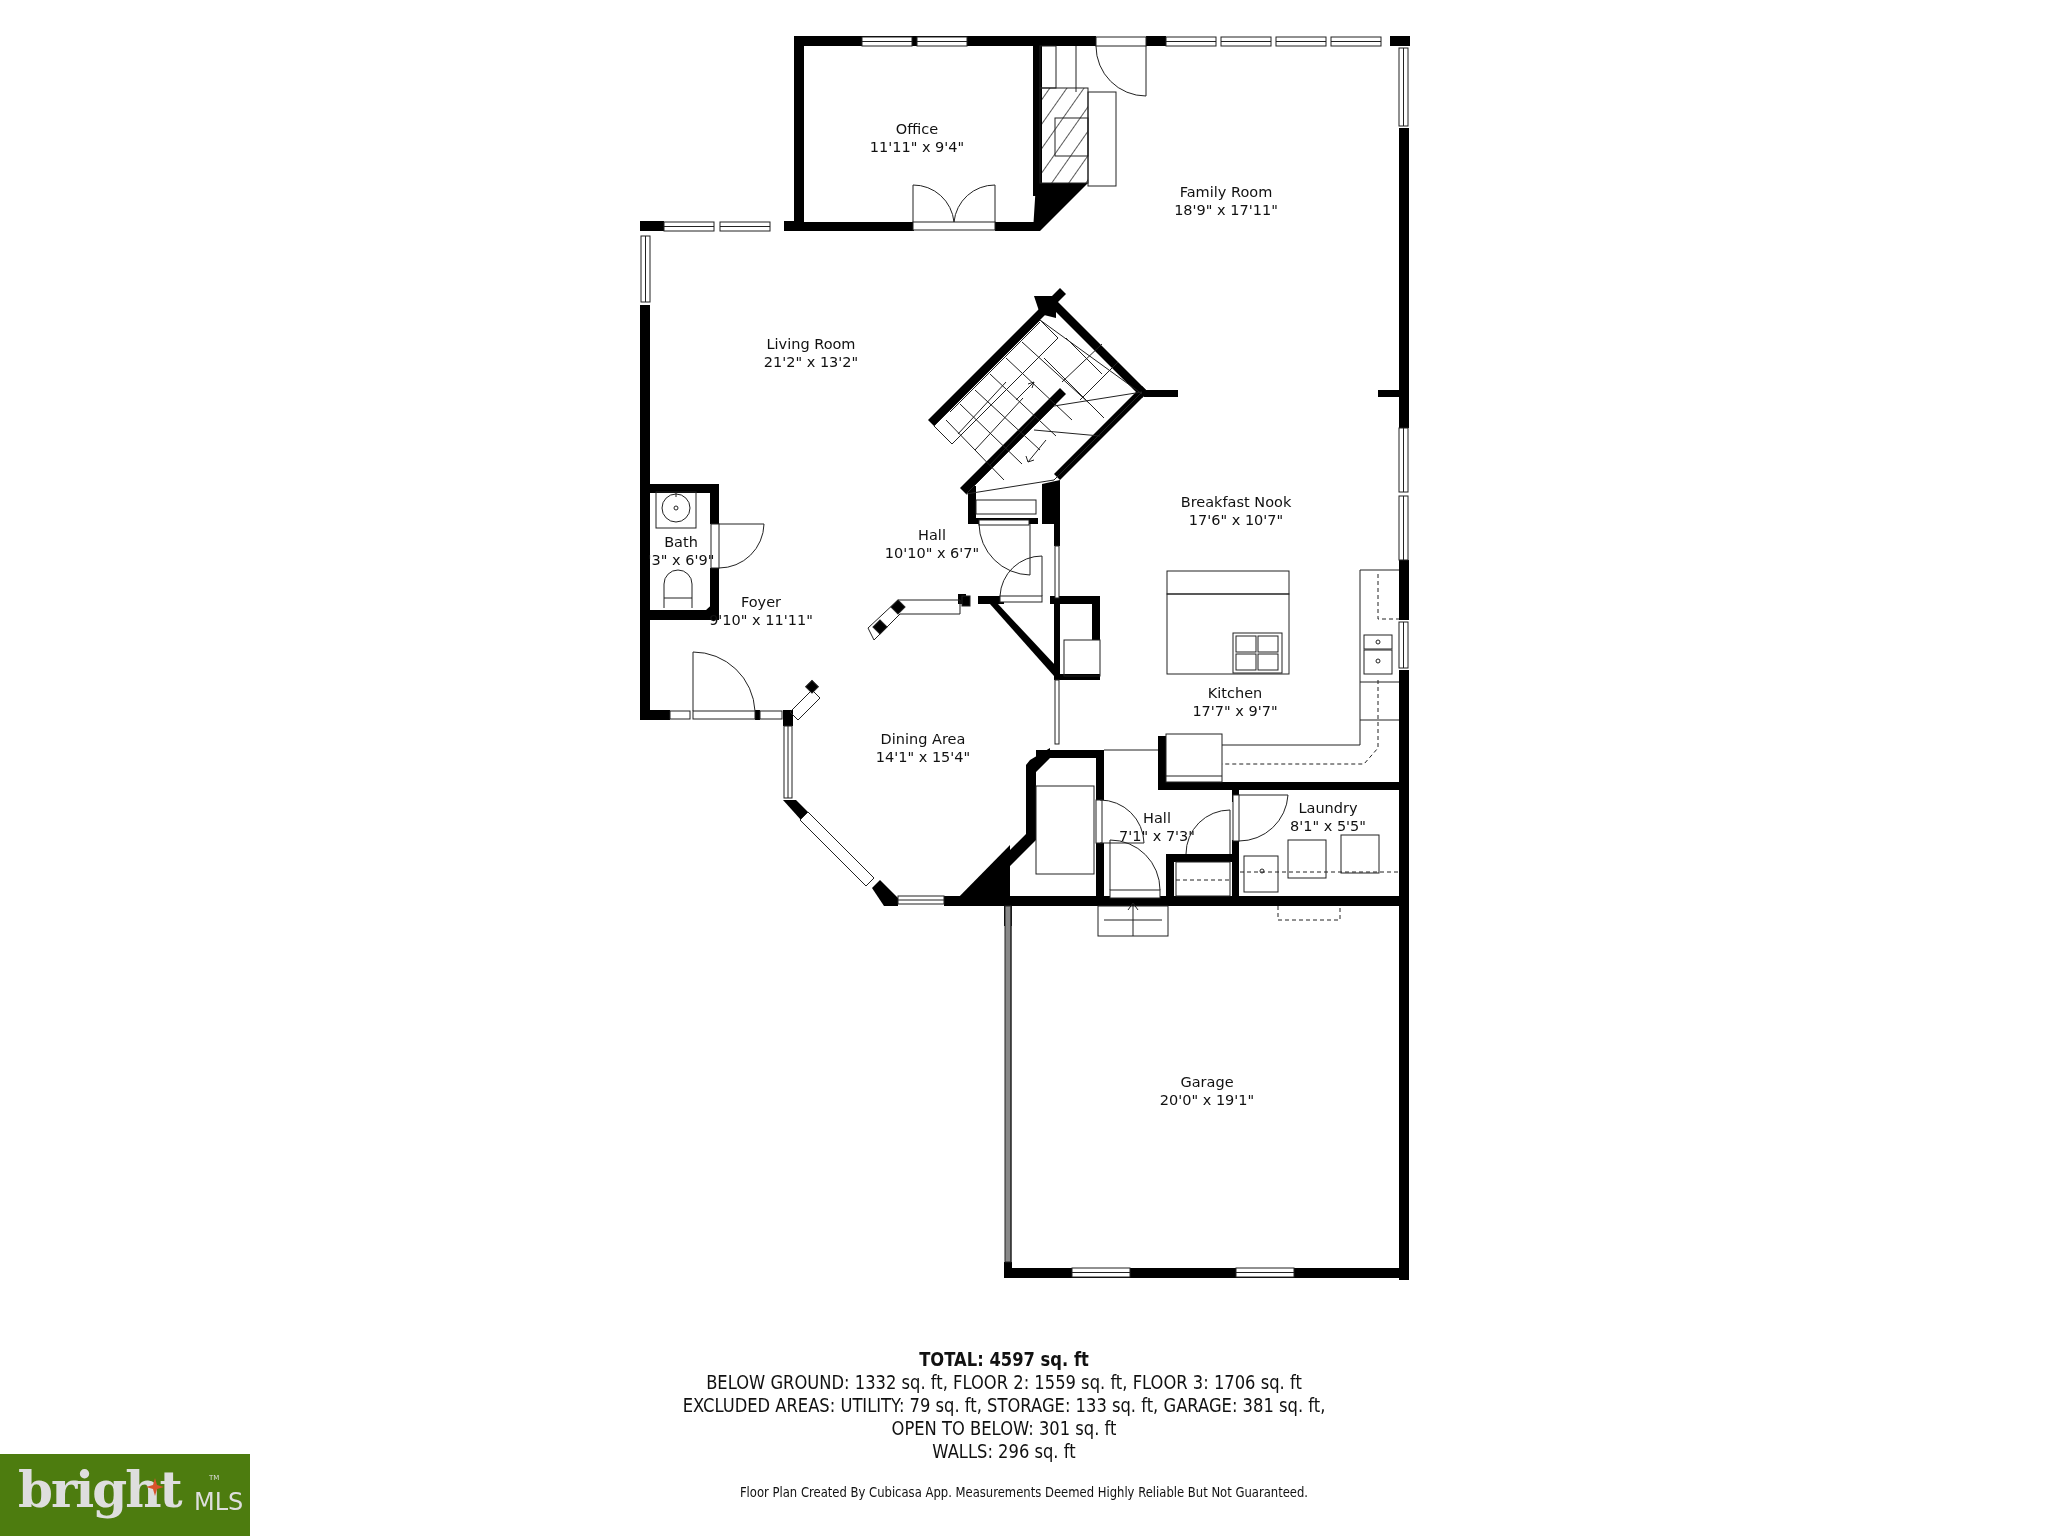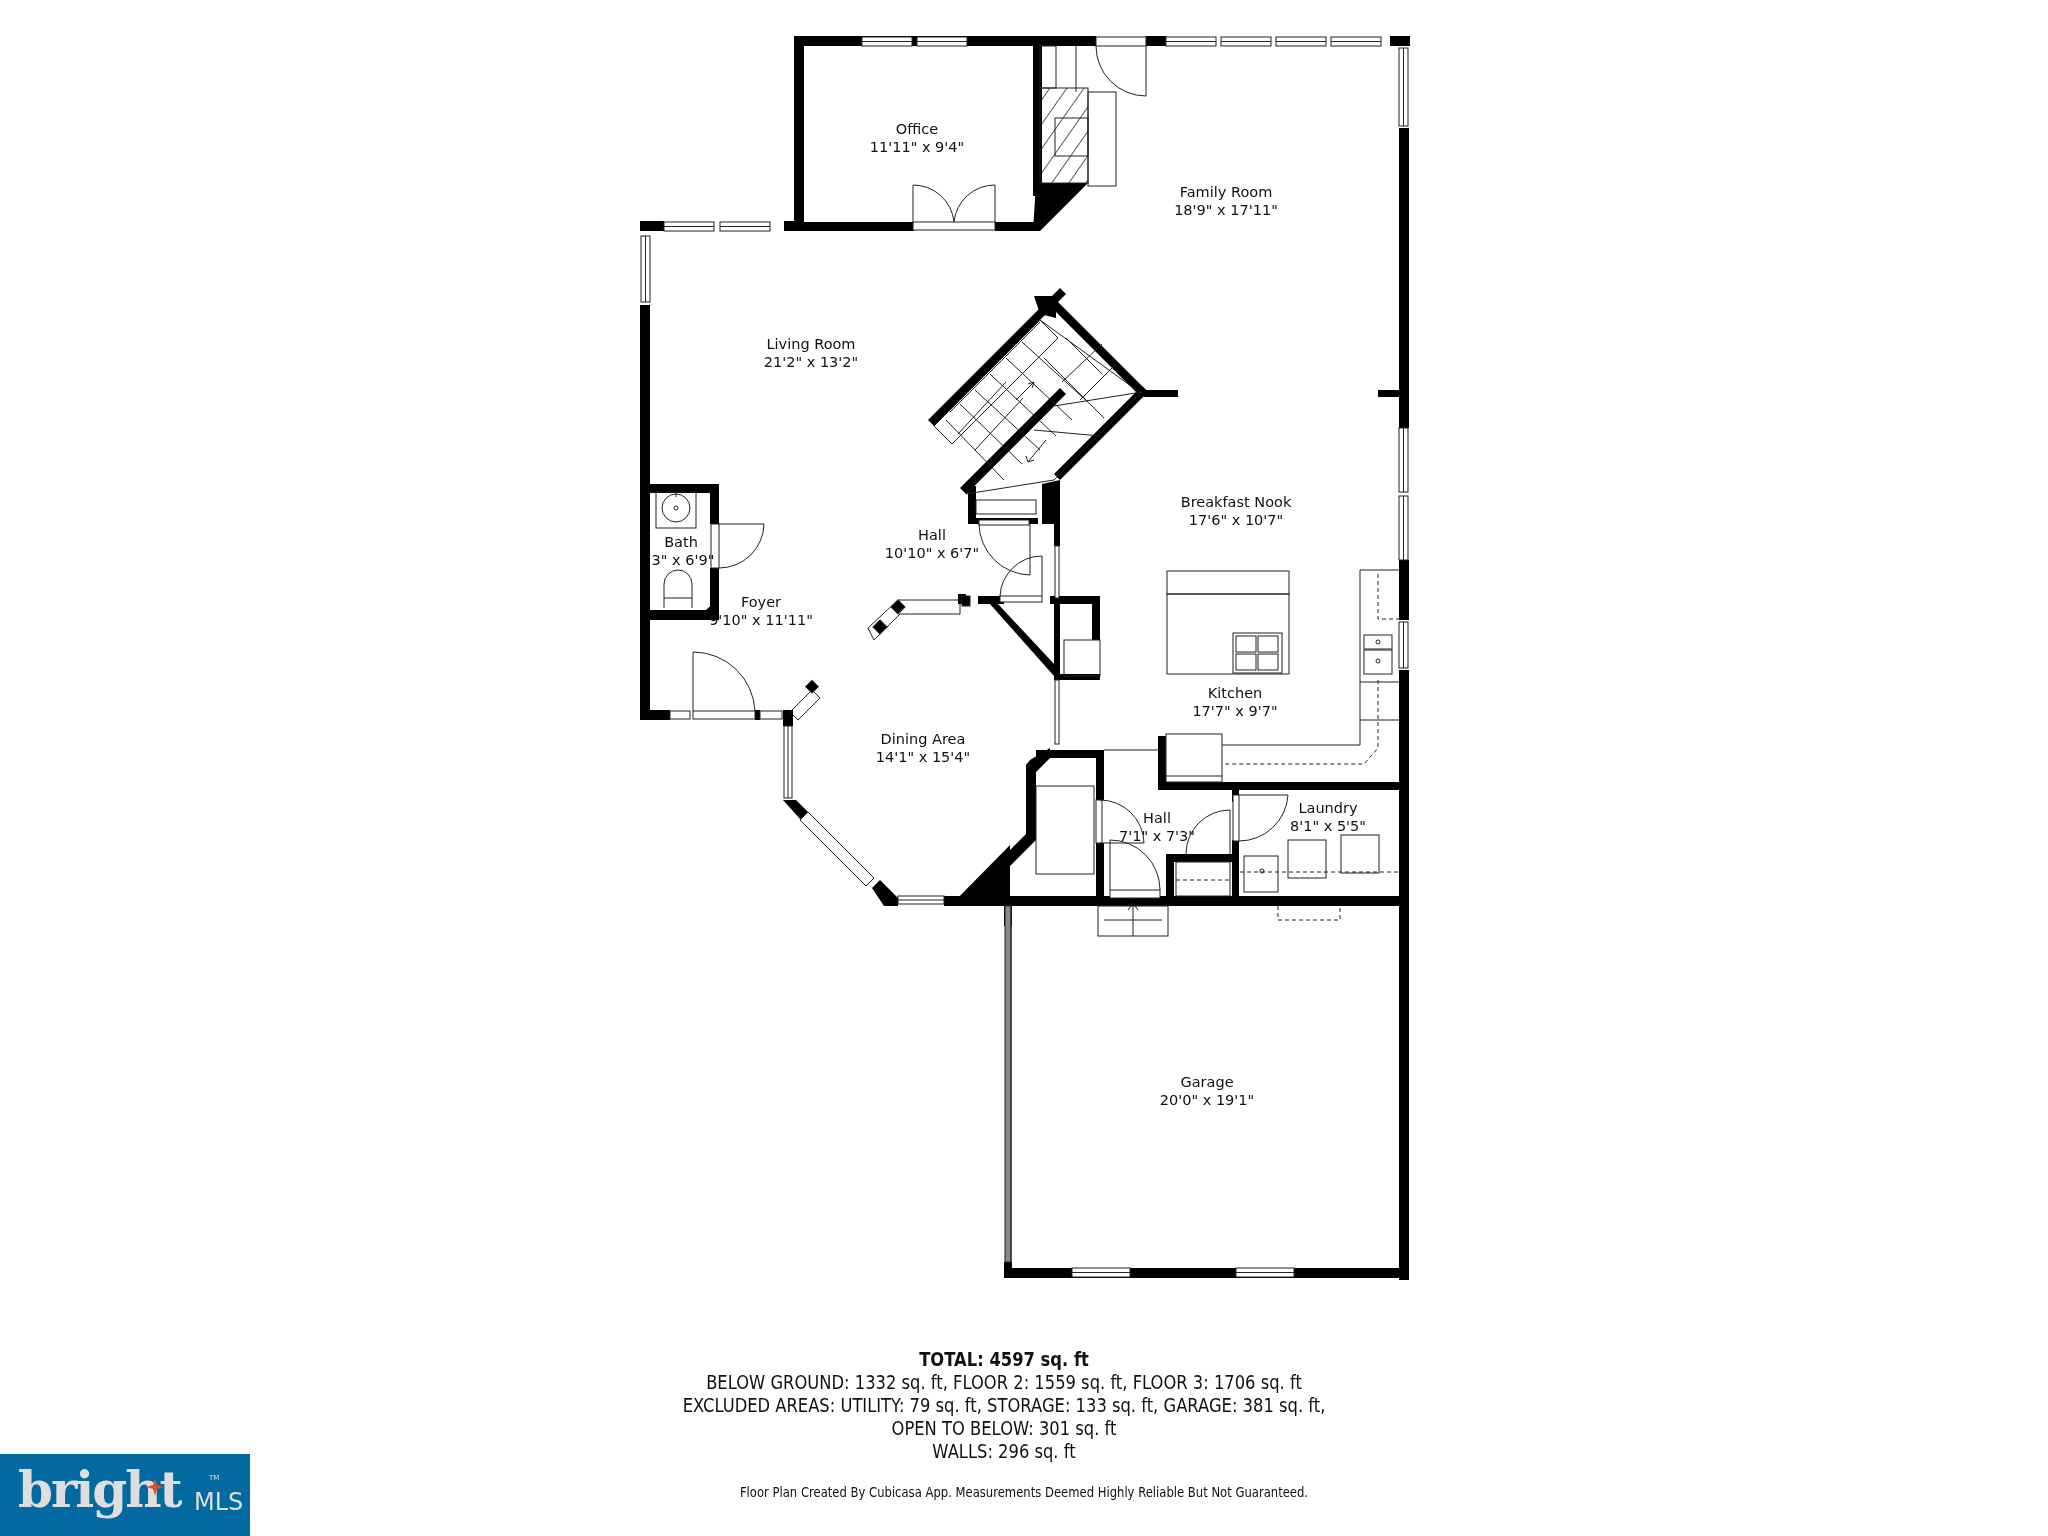--- a/index.html
+++ b/index.html
@@ -3,21 +3,21 @@
 <meta charset="utf-8">
 <style>
   html, body { margin: 0; padding: 0; background: #ffffff; }
   body { width: 2048px; height: 1536px; position: relative; overflow: hidden; font-family: "DejaVu Sans", sans-serif; color: #111; }
   #plan { position: absolute; left: 0; top: 0; width: 2048px; height: 1536px; }
   .room-label { font-family: "DejaVu Sans", sans-serif; font-size: 14.5px; fill: #111; text-anchor: middle; }
   .summary { position: absolute; left: 0; width: 2008px; text-align: center; font-family: "DejaVu Sans", sans-serif; color: #111; }
   .summary .line { font-size: 19px; line-height: 23px; transform: scaleX(0.86); transform-origin: center; }
   .summary .total { font-weight: bold; }
   .disclaimer { position: absolute; left: 0; width: 2048px; top: 1484px; text-align: center; font-size: 13.5px; color: #111; transform: scaleX(0.86); transform-origin: center; }
-  .logo { position: absolute; left: 0; top: 1454px; width: 250px; height: 82px; background: #0369a1; }
+  .logo { position: absolute; left: 0; top: 1454px; width: 250px; height: 82px; background: #4d7c0f; }
   .logo .word { position: absolute; left: 18px; top: 6px; font-family: "DejaVu Serif", serif; font-size: 50px; font-weight: bold; color: #dedede; letter-spacing: -2px; }
   .logo .mls { position: absolute; left: 194px; top: 34px; font-family: "DejaVu Sans", sans-serif; font-size: 24px; color: #dedede; }
   .logo .tm { position: absolute; left: 166px; top: 20px; font-size: 7px; color: #dedede; padding-left: 43px; }
   .logo .star { position: absolute; left: 146px; top: 24px; width: 18px; height: 18px; }
 </style>
 </head>
 <body>
 
 <svg id="plan" viewBox="0 0 2048 1536" xmlns="http://www.w3.org/2000/svg">
   <defs>

